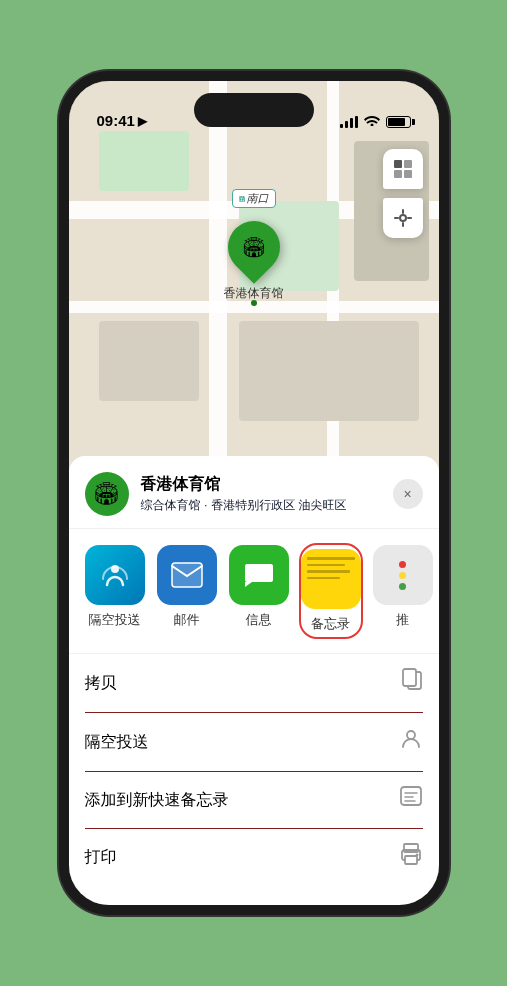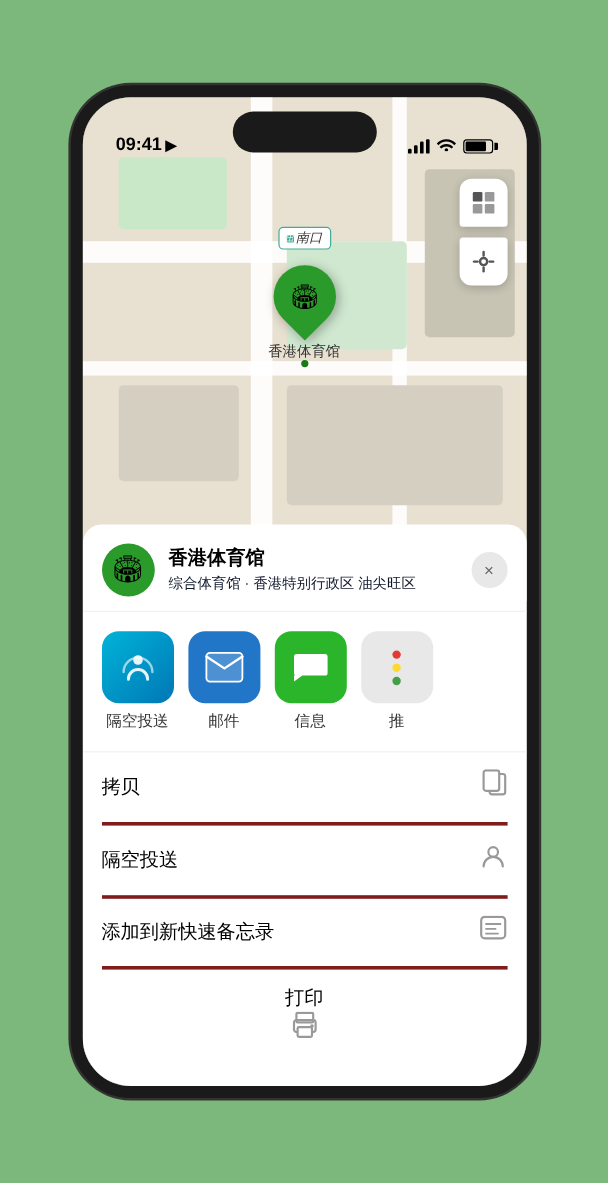--- a/index.html
+++ b/index.html
@@ -446,26 +446,25 @@
     
     .action-list {
       padding: 0 16px;
     }
 
     .action-item {
       display: flex;
       align-items: center;
       justify-content: space-between;
       padding: 14px 0;
-      border-bottom: 3px solid #7f1d1d;
+      border-bottom: 1px solid #7f1d1d;
     }
 
     .action-item:last-child {
       border-bottom: none;
-      flex-direction: column;
     }
 
     .action-label {
       font-size: 16px;
       color: #000;
     }
 
     .action-icon {
       font-size: 22px;
       color: #666;
@@ -620,20 +619,29 @@
 
       <div class="share-item">
         <div class="share-icon messages">
           <svg width="34" height="34" viewBox="0 0 34 34" fill="none">
             <path d="M5 6h24c1.1 0 2 .9 2 2v14c0 1.1-.9 2-2 2H10l-7 5v-5H5c-1.1 0-2-.9-2-2V8c0-1.1.9-2 2-2z" fill="white"></path>
           </svg>
         </div>
         <span class="share-label">信息</span>
       </div>
 
+      <div class="share-item" style="outline: 2px solid #e53935; border-radius: 16px; padding: 4px;">
+        <div class="notes-sheet">
+          <div class="notes-line"></div>
+          <div class="notes-line"></div>
+          <div class="notes-line"></div>
+          <div class="notes-line" style="width:70%;"></div>
+        </div>
+        <span class="share-label">备忘录</span>
+      </div>
 
       <div class="share-item">
         <div class="share-icon" style="background:#e8e8e8; flex-direction:column; align-items:center; justify-content:center; gap:3px;">
           <div style="display:flex;flex-direction:column;gap:4px;align-items:center;">
             <div style="width:7px;height:7px;border-radius:50%;background:#e53935;"></div>
             <div style="width:7px;height:7px;border-radius:50%;background:#fdd835;"></div>
             <div style="width:7px;height:7px;border-radius:50%;background:#43a047;"></div>
           </div>
         </div>
         <span class="share-label">推</span>

